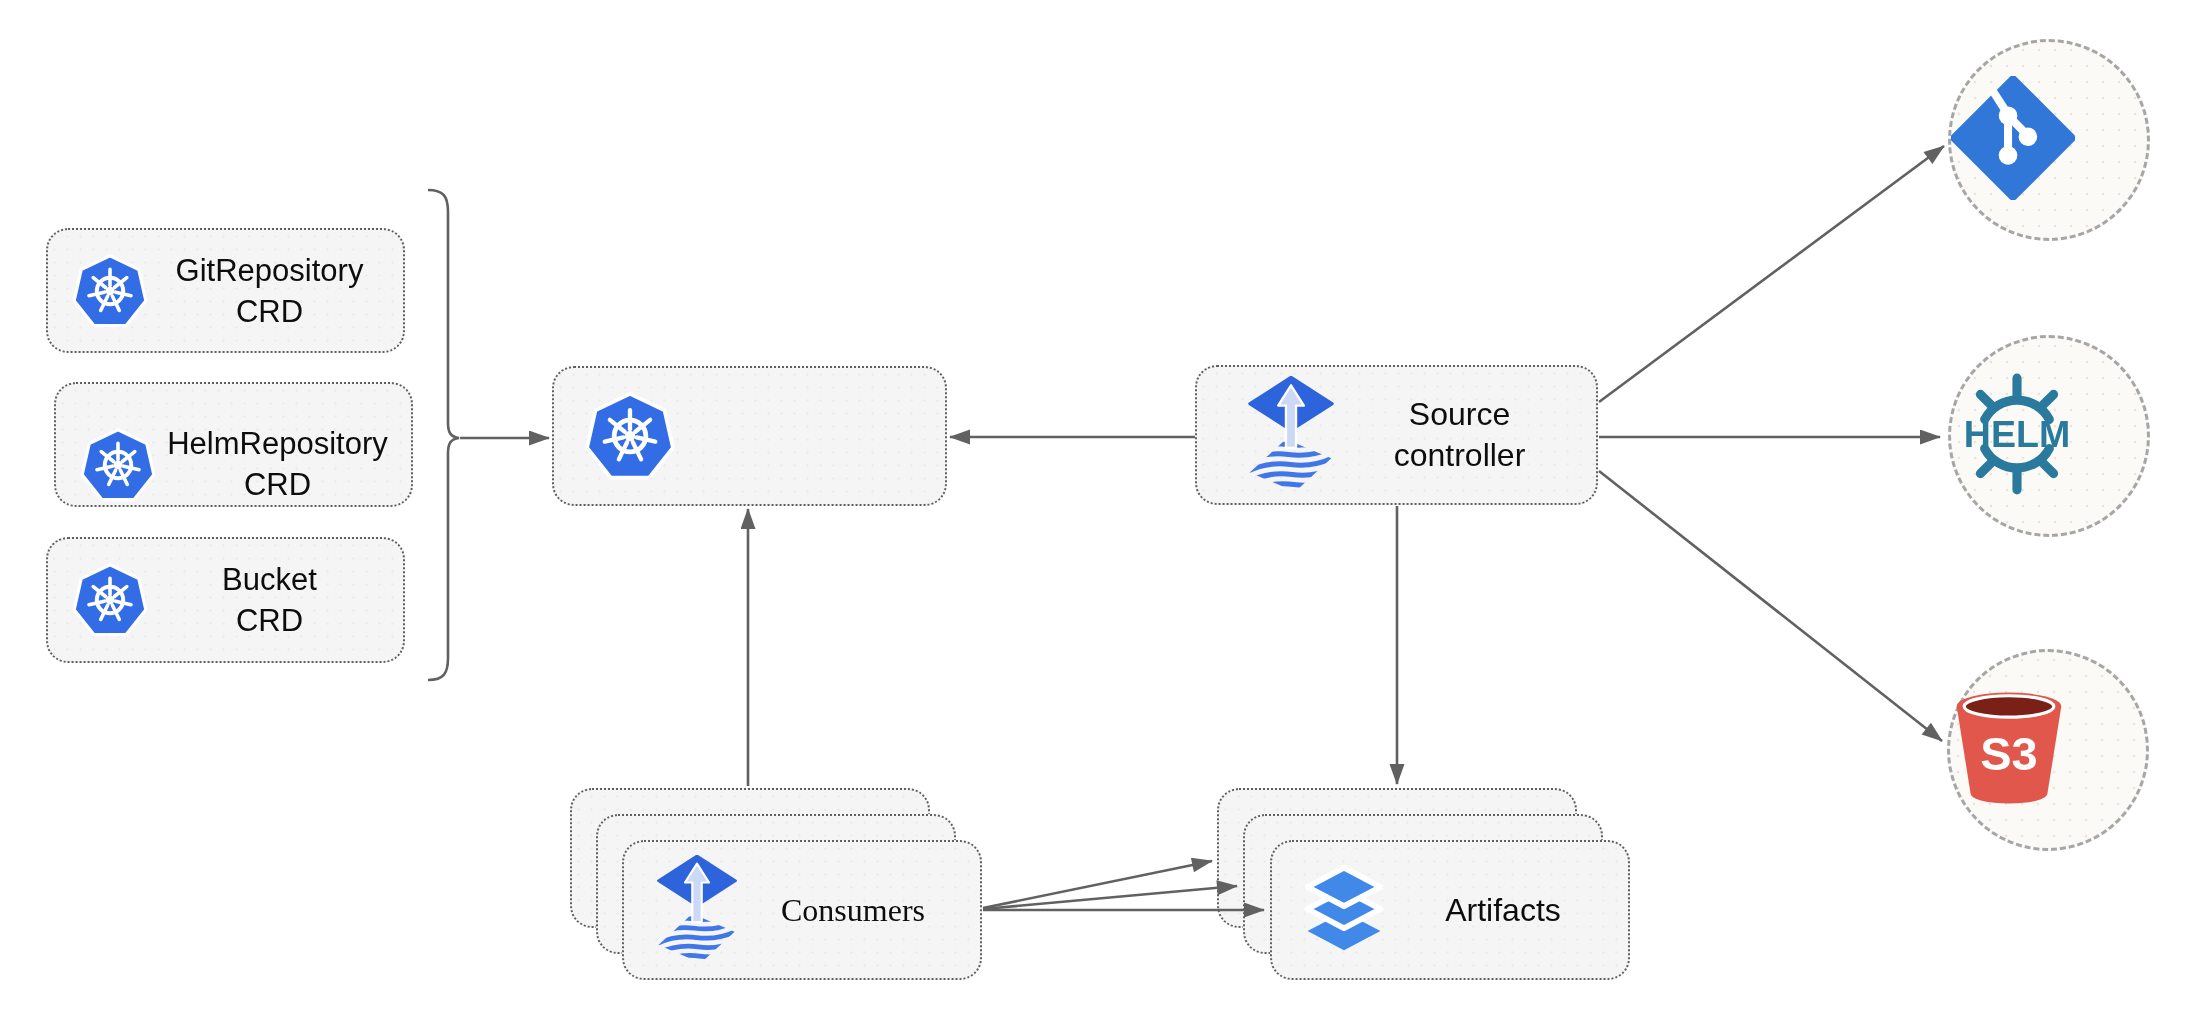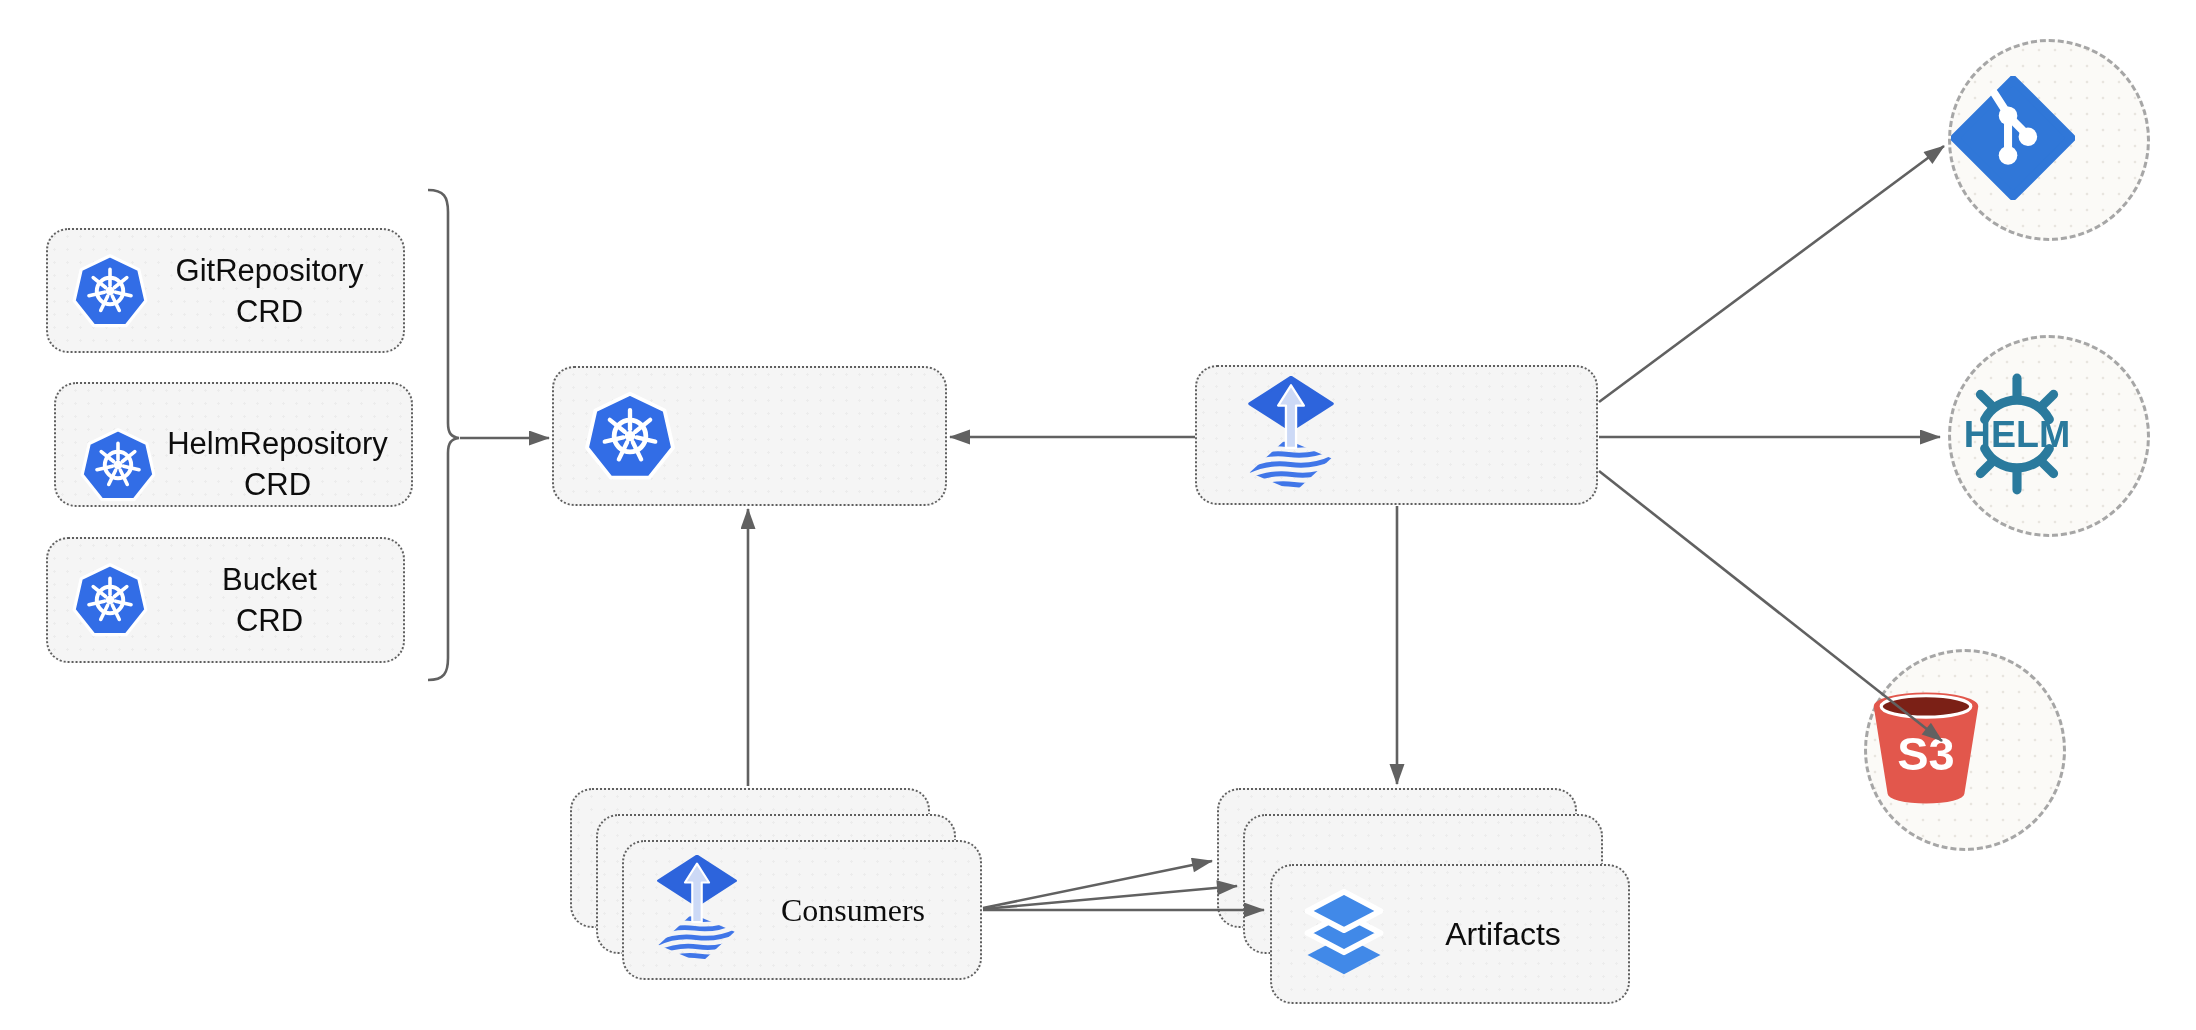--- a/index.html
+++ b/index.html
@@ -137,20 +137,21 @@
               <path d="M0,74 q25,-8 50,0 t50,0"></path>
               <path d="M0,85 q25,-8 50,0 t50,0"></path>
               <path d="M0,96 q25,-8 50,0 t50,0"></path>
               <path d="M0,107 q25,-8 50,0 t50,0"></path>
               <path d="M0,118 q25,-8 50,0 t50,0"></path>
             </g>
           </g>
           <polygon points="50,10 64,32 55.5,32 55.5,78 44.5,78 44.5,32 36,32" fill="#ccd9f6" stroke="#ffffff" stroke-width="2.5" stroke-linejoin="round"></polygon>
         </svg>
       </span>
+      <span class="txt" style="font-size:32px;"><span>Source</span><br><span>controller</span></span>
     </div>
 
     <div class="stackbox" style="left:570px;top:788px;width:360px;height:140px;"></div>
     <div class="stackbox" style="left:596px;top:814px;width:360px;height:140px;"></div>
     <div class="node" style="left:622px;top:840px;width:360px;height:140px;font-family:Liberation Serif, serif;">
       <span class="icon" style="margin-left:30px;">
         <svg width="86" height="110" viewBox="0 0 100 128">
           <polygon points="50,1 95,30 50,59 5,30" fill="#2d64dc" stroke="#2d64dc" stroke-width="3" stroke-linejoin="round"></polygon>
           <g transform="rotate(-10 50 100)" stroke="#4076e8" stroke-width="5.5" fill="none" stroke-linecap="round">
             <clipPath id="fluxclipB">
@@ -165,21 +166,21 @@
             </g>
           </g>
           <polygon points="50,10 64,32 55.5,32 55.5,78 44.5,78 44.5,32 36,32" fill="#ccd9f6" stroke="#ffffff" stroke-width="2.5" stroke-linejoin="round"></polygon>
         </svg>
       </span>
       <span class="txt" style="font-size:32px;">Consumers</span>
     </div>
 
     <div class="stackbox" style="left:1217px;top:788px;width:360px;height:140px;"></div>
     <div class="stackbox" style="left:1243px;top:814px;width:360px;height:140px;"></div>
-    <div class="node" style="left:1270px;top:864px;width:360px;height:140px;">
+    <div class="node" style="left:1270px;top:840px;width:360px;height:140px;">
       <span class="icon" style="margin-left:24px;">
         <svg width="96" height="96" viewBox="0 0 100 100">
           <polygon points="50,52 88,72 50,92 12,72" fill="#4189e8"></polygon>
           <polygon points="50,29 88,49 50,69 12,49" fill="#4189e8" stroke="#ffffff" stroke-width="6" stroke-linejoin="round"></polygon>
           <polygon points="50,6 88,26 50,46 12,26" fill="#4189e8" stroke="#ffffff" stroke-width="6" stroke-linejoin="round"></polygon>
         </svg>
       </span>
       <span class="txt" style="font-size:32px;">Artifacts</span>
     </div>
 
@@ -210,21 +211,21 @@
             <line x1="89" y1="38" x2="101" y2="26"></line>
             <line x1="65" y1="103" x2="65" y2="120"></line>
             <line x1="41" y1="92" x2="29" y2="104"></line>
             <line x1="89" y1="92" x2="101" y2="104"></line>
           </g>
           <text x="65" y="78" text-anchor="middle" font-family="Liberation Sans, sans-serif" font-size="37" font-weight="bold" fill="#2a7a9d">HELM</text>
         </svg>
       </span>
     </div>
 
-    <div class="endpoint" style="left:1864px;top:649px;">
+    <div class="endpoint" style="left:1947px;top:649px;">
       <span>
         <svg width="118" height="128" viewBox="0 0 110 120">
           <path d="M6,21 A49,13 0 0 1 104,21 L91,103 A36,9 0 0 1 19,103 Z" fill="#e2574c"></path>
           <ellipse cx="55" cy="21" rx="42" ry="10" fill="#7b2016" stroke="#ffffff" stroke-width="3"></ellipse>
           <text x="55" y="81" text-anchor="middle" font-family="Liberation Sans, sans-serif" font-size="44" font-weight="bold" fill="#ffffff">S3</text>
         </svg>
       </span>
     </div>
 
   </div>

